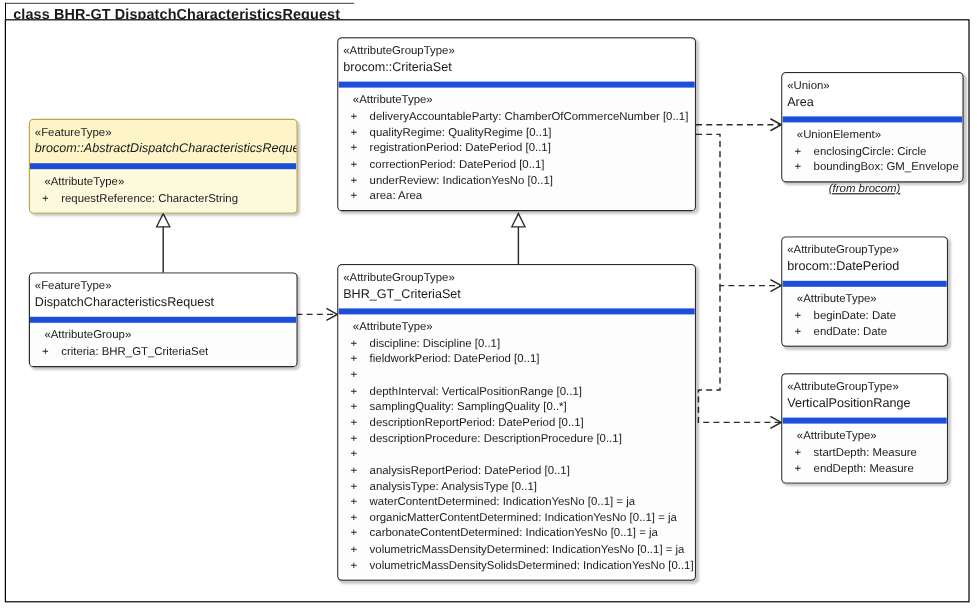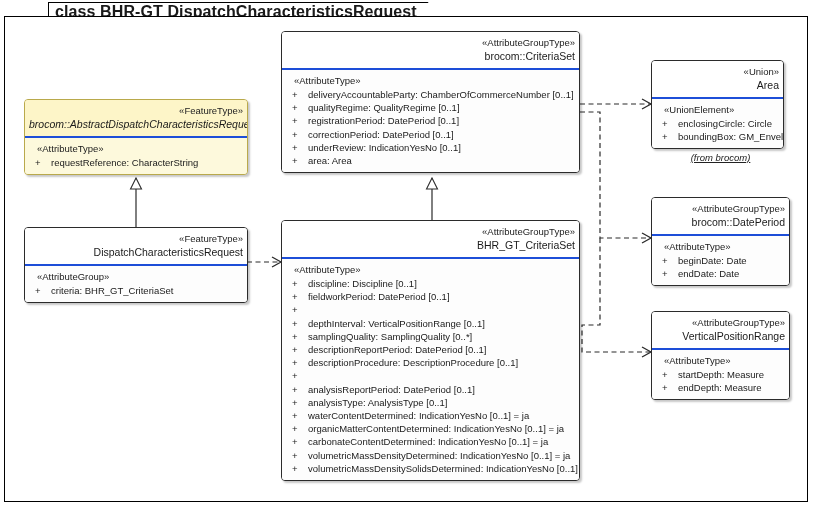--- a/index.html
+++ b/index.html
@@ -12,44 +12,43 @@
   
   #frame{
     position:absolute;left:4px;top:16px;width:804px;height:486px;
     border:1px solid #000;box-sizing:border-box;background:#fff;
   }
   #frame-tab{
     position:absolute;left:4px;top:2px;height:18px;
     box-sizing:border-box;background:#fff;
     border:1px solid #000;border-bottom:none;
     padding:1px 26px 0 6px;
-    font-size:16px;font-weight:bold;letter-spacing:.1px;
+    font-size:12px;font-weight:bold;letter-spacing:.1px;
     white-space:nowrap;line-height:16px;
     clip-path:polygon(0 0, calc(100% - 16px) 0, 100% 100%, 0 100%);
-    margin-left:44px;
   }
 
   
   .uml{
     position:absolute;box-sizing:border-box;
     border:1px solid #2b2b2b;border-radius:4px;background:#ffffff;
     box-shadow:2px 2px 2px rgba(0,0,0,.22);
     overflow:hidden;
   }
   .uml.yellow{background:#fdf5c8;border-color:#b9a94b;}
   .uml.yellow .hdr{background:#fdf5c8;}
   .uml.yellow .body{background:#fdf9dc;}
   .hdr{
-    text-align:right;padding:4px 4px 5px;
+    text-align:left;padding:4px 4px 5px;
     background:#ffffff;
   }
   .hdr .stereo{font-size:9.5px;color:#222;line-height:13px;}
   .hdr .nm{font-size:10.5px;font-weight:normal;line-height:14px;}
   .hdr .nm.ital{font-style:italic;}
-  .sep{border-top:2px solid #1d4ed8;}
+  .sep{border-top:5px solid #1d4ed8;}
   .body{padding:4px 2px 5px 2px;background:#fdfdfd;}
   .body .stereo{font-size:9.5px;padding:0 0 1px 10px;line-height:13px;}
   .attr{
     font-size:9.5px;line-height:13.2px;white-space:nowrap;
     padding-left:8px;display:flex;
   }
   .attr .vis{width:16px;flex:0 0 16px;text-align:left;}
   .from-note{
     position:absolute;width:100%;text-align:center;
     font-size:9.5px;font-style:italic;color:#222;text-decoration:underline;
@@ -212,21 +211,21 @@
         <span class="vis">+</span>
         <span>volumetricMassDensityDetermined: IndicationYesNo [0..1] = ja</span>
       </div>
     <div class="attr">
         <span class="vis">+</span>
         <span>volumetricMassDensitySolidsDetermined: IndicationYesNo [0..1] = ja</span>
       </div>
   </div>
 </div>
 
-<div class="uml" style="left:651px;top:60px;width:133px;">
+<div class="uml" style="left:651px;top:60px;width:152px;">
   <div class="hdr">
     <div class="stereo">«Union»</div>
     <div class="nm">Area</div>
   </div>
   <div class="body sep">
     <div class="stereo">«UnionElement»</div>
     <div class="attr">
         <span class="vis">+</span>
         <span>enclosingCircle: Circle</span>
       </div>

